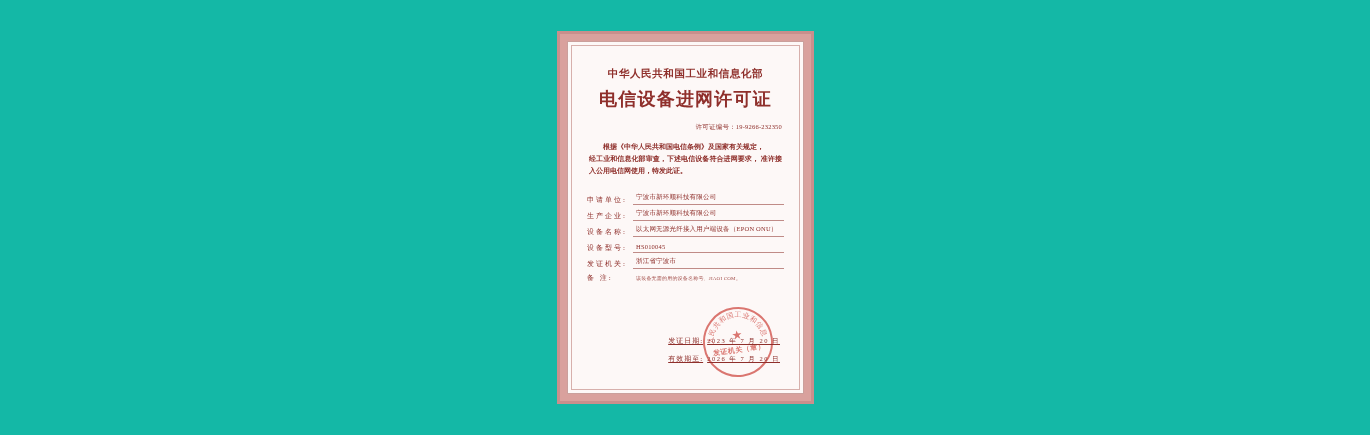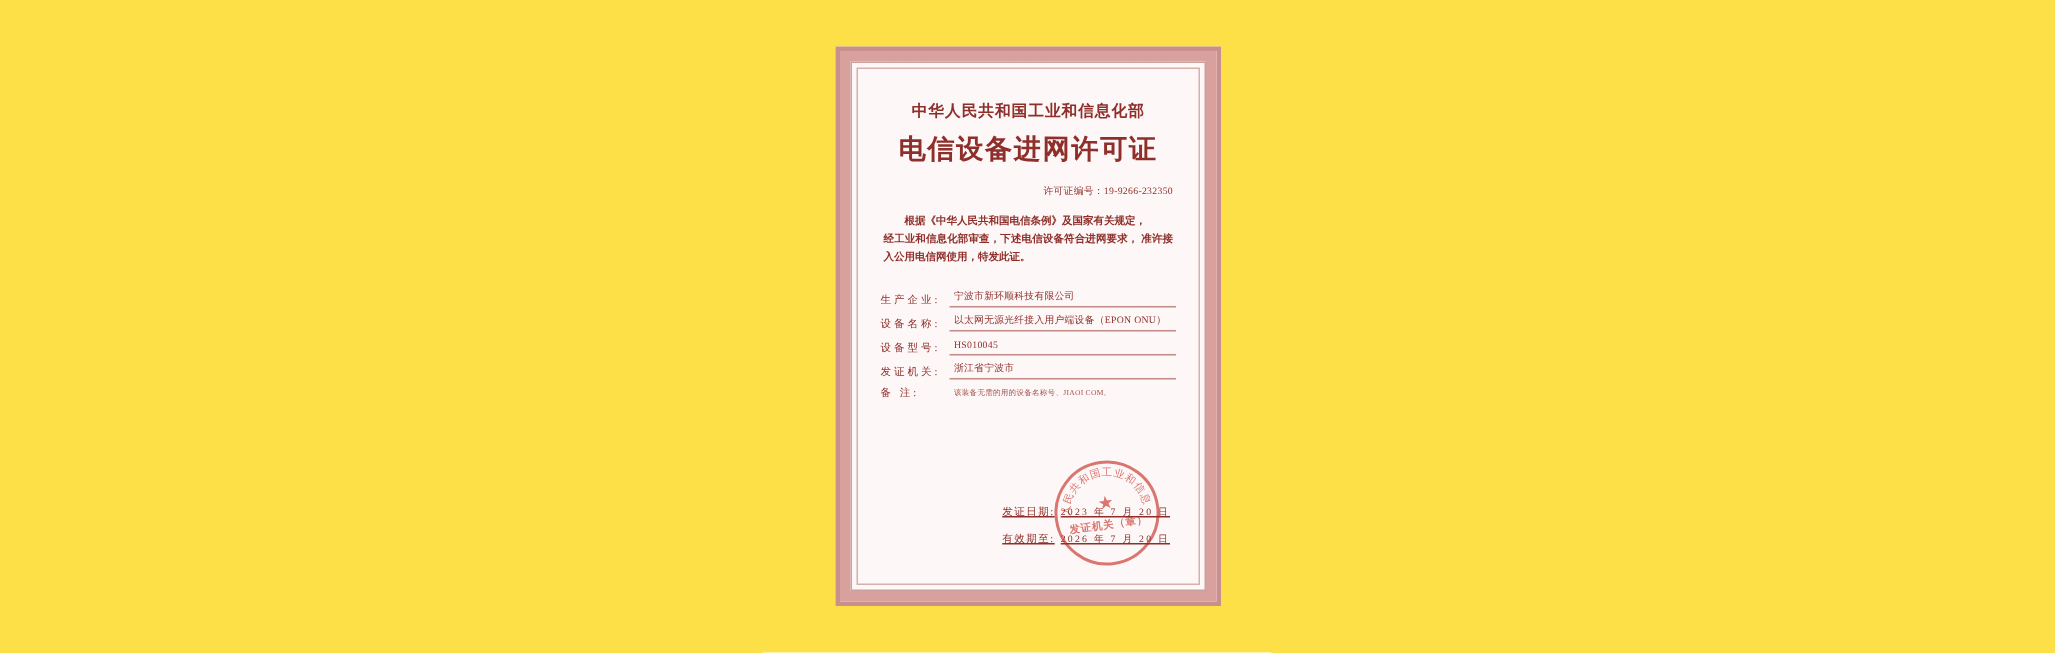--- a/index.html
+++ b/index.html
@@ -10,21 +10,21 @@
   body {
     width: 1370px;
     height: 435px;
     font-family: "Liberation Serif", serif;
     overflow: hidden;
   }
   .page {
     position: relative;
     width: 1370px;
     height: 435px;
-    background: #fde047;
+    background: #14b8a6;
   }
 
   
   .certificate {
     position: absolute;
     left: 557px;
     top: 31px;
     width: 257px;
     height: 373px;
     background: #fdf7f6;
@@ -232,20 +232,24 @@
         <span>许可证编号：</span><span>19-9266-232350</span>
       </div>
 
       <div class="paragraph">
         <span class="indent">根据《中华人民共和国电信条例》及国家有关规定，</span>
         <span>经工业和信息化部审查，下述电信设备符合进网要求，</span>
         <span>准许接入公用电信网使用，特发此证。</span>
       </div>
 
       <div class="fields">
+        <div class="field-row">
+          <div class="field-label">申请单位:</div>
+          <div class="field-value">宁波市新环顺科技有限公司</div>
+        </div>
         <div class="field-row">
           <div class="field-label">生产企业:</div>
           <div class="field-value">宁波市新环顺科技有限公司</div>
         </div>
         <div class="field-row">
           <div class="field-label">设备名称:</div>
           <div class="field-value">以太网无源光纤接入用户端设备（EPON ONU）</div>
         </div>
         <div class="field-row">
           <div class="field-label">设备型号:</div>

